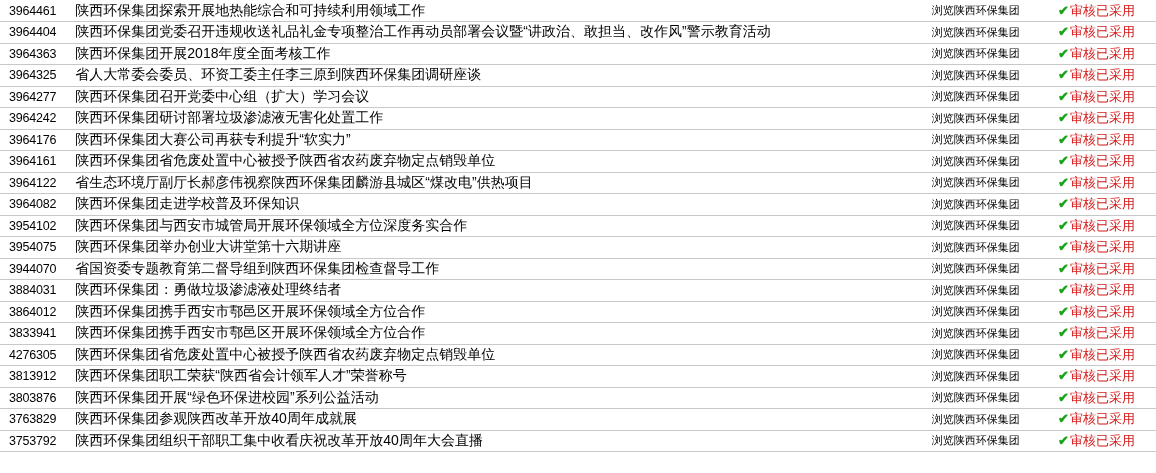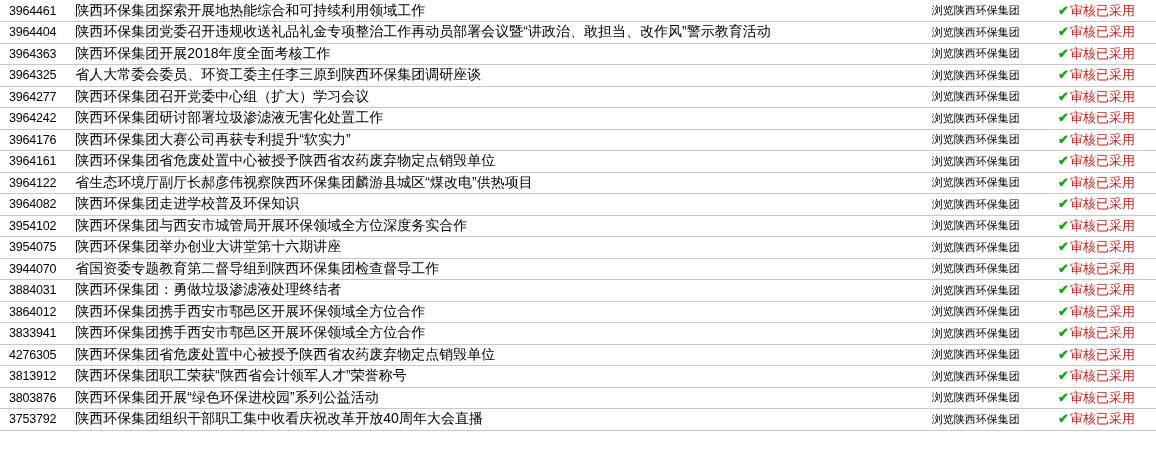--- a/index.html
+++ b/index.html
@@ -178,20 +178,26 @@
       <td class="col-browse">浏览陕西环保集团</td>
       <td class="col-status"><span class="check">✔</span><span class="status-wrap">审核已采用</span></td>
     </tr>
     <tr class="row">
       <td class="col-id">3803876</td>
       <td class="col-title">陕西环保集团开展“绿色环保进校园”系列公益活动</td>
       <td class="col-browse">浏览陕西环保集团</td>
       <td class="col-status"><span class="check">✔</span><span class="status-wrap">审核已采用</span></td>
     </tr>
     <tr class="row">
+      <td class="col-id">3763829</td>
+      <td class="col-title">陕西环保集团参观陕西改革开放40周年成就展</td>
+      <td class="col-browse">浏览陕西环保集团</td>
+      <td class="col-status"><span class="check">✔</span><span class="status-wrap">审核已采用</span></td>
+    </tr>
+    <tr class="row">
       <td class="col-id">3753792</td>
       <td class="col-title">陕西环保集团组织干部职工集中收看庆祝改革开放40周年大会直播</td>
       <td class="col-browse">浏览陕西环保集团</td>
       <td class="col-status"><span class="check">✔</span><span class="status-wrap">审核已采用</span></td>
     </tr>
 
   </tbody>
 </table>
 
 </body></html>

